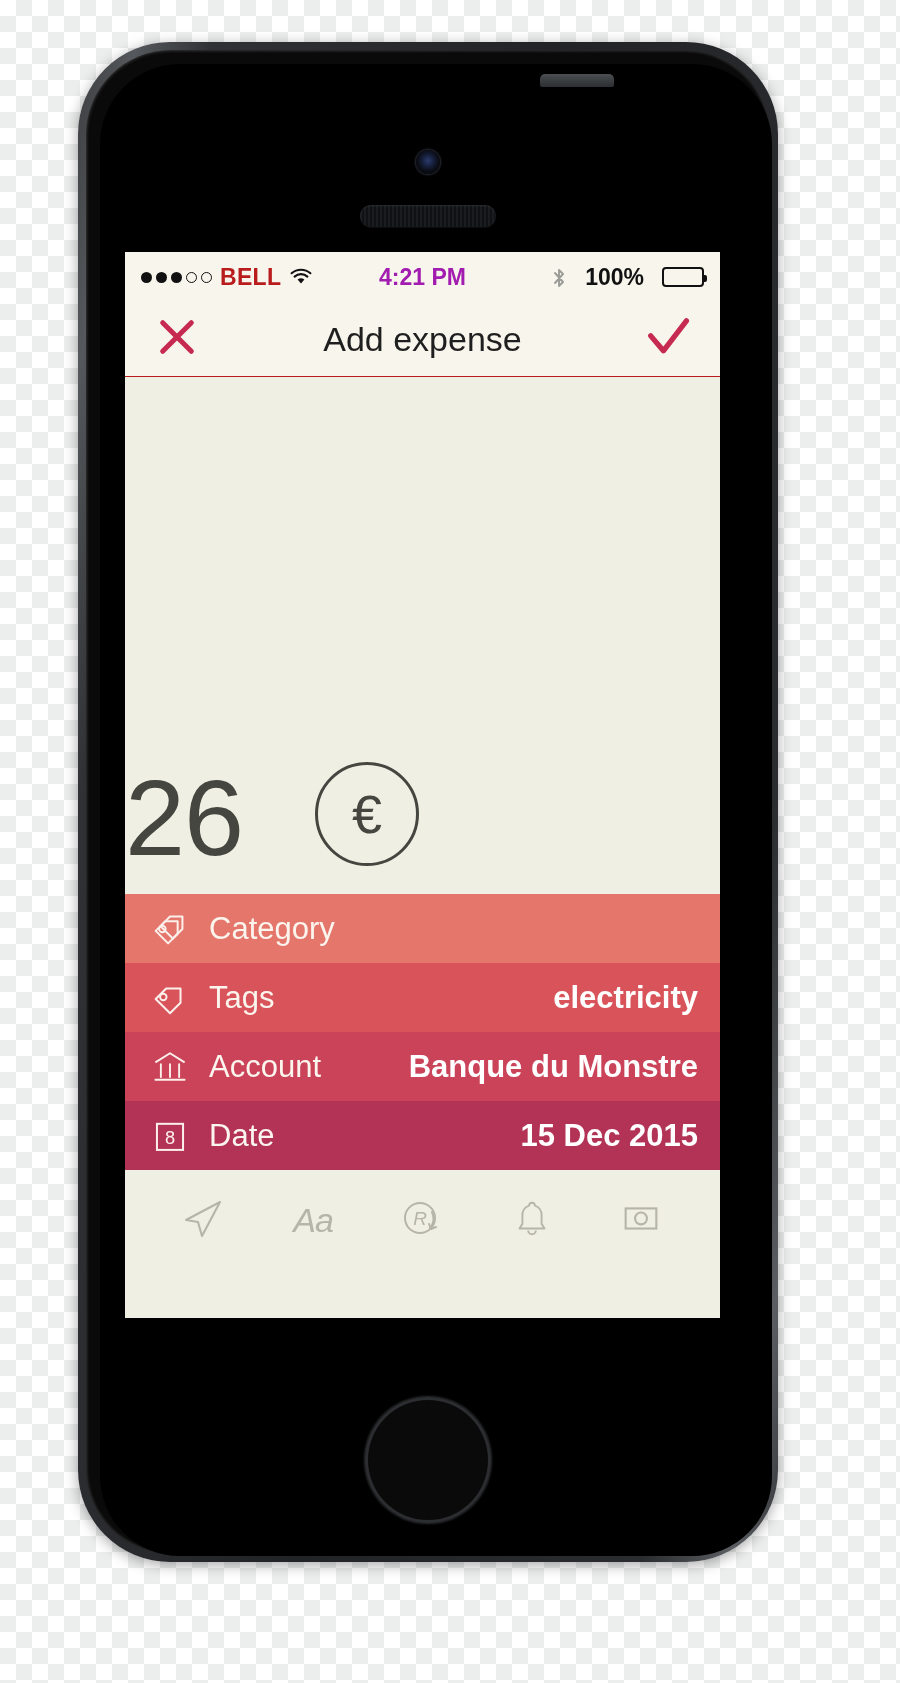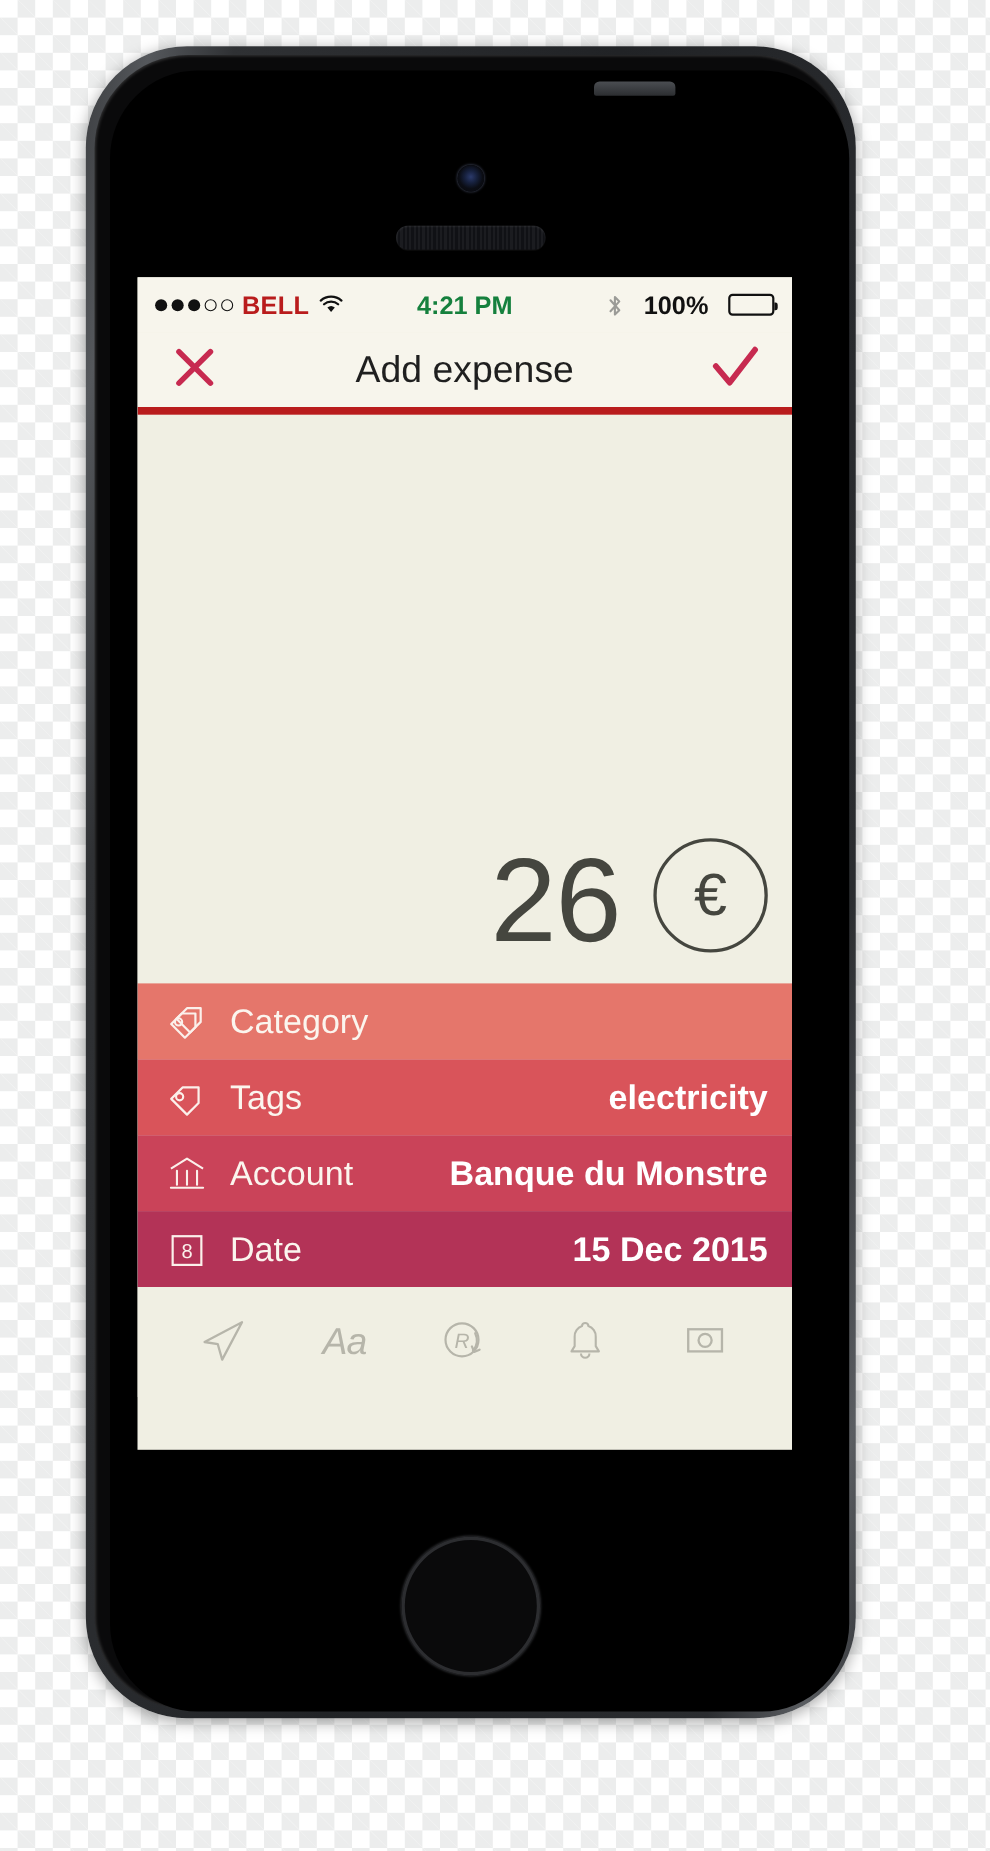--- a/index.html
+++ b/index.html
@@ -75,48 +75,48 @@
     padding:0 16px;box-sizing:border-box;position:relative;
   }
   #status-left{display:flex;align-items:center;gap:8px;}
   .sig-dots{display:flex;align-items:center;gap:4px;}
   .dot{width:11px;height:11px;border-radius:50%;}
   .dot.on{background:#111;}
   .dot.off{background:transparent;border:1.6px solid #111;box-sizing:border-box;}
   #carrier{font-size:23px;font-weight:bold;color:#b91c1c;letter-spacing:.3px;}
   #wifi-icon{width:24px;height:18px;}
   #status-center{
-    position:absolute;left:0;right:0;text-align:center;font-size:23px;font-weight:bold;color:#15803d;
+    position:absolute;left:0;right:0;text-align:center;font-size:23px;font-weight:bold;color:#a21caf;
     pointer-events:none;
   }
   #status-right{margin-left:auto;display:flex;align-items:center;gap:18px;}
   #bt-icon{width:16px;height:21px;}
   #battery-pct{font-size:23px;font-weight:bold;color:#111;}
   #battery-icon{width:42px;height:20px;border:2px solid #111;border-radius:4px;position:relative;box-sizing:border-box;padding:2px;}
   #battery-icon:after{content:"";position:absolute;right:-5px;top:6px;width:3px;height:7px;background:#111;border-radius:0 2px 2px 0;}
   #battery-fill{height:100%;width:100%;background:#111;border-radius:1px;}
 
   
   #nav-bar{
     height:75px;background:#F7F5EC;display:flex;align-items:center;
     padding:0 24px;box-sizing:border-box;position:relative;
-    border-bottom:7px solid #b91c1c;
+    border-bottom:1px solid #b91c1c;
     gap:12px;
   }
   #nav-title{
     position:absolute;left:0;right:0;text-align:center;font-size:34px;color:#1f1f1f;
     pointer-events:none;
   }
   #close-button,#confirm-button{width:56px;height:56px;display:flex;align-items:center;justify-content:center;cursor:pointer;}
   #confirm-button{margin-left:auto;}
 
   
   #amount-area{
-    height:517px;background:#F0EFE3;display:flex;align-items:flex-end;justify-content:flex-end;
-    padding:0 22px 22px 0;box-sizing:border-box;
+    height:517px;background:#F0EFE3;display:flex;align-items:flex-end;
+    padding:0 22px 22px 0;box-sizing:border-box;gap:42px;
   }
   #amount-value{
     font-size:108px;color:#45463F;line-height:1;letter-spacing:-1px;margin-right:30px;
     font-weight:400;
   }
   #currency-badge{
     width:104px;height:104px;border-radius:50%;border:3px solid #45463F;
     display:flex;align-items:center;justify-content:center;
     font-size:54px;color:#45463F;box-sizing:border-box;margin-bottom:6px;
   }

